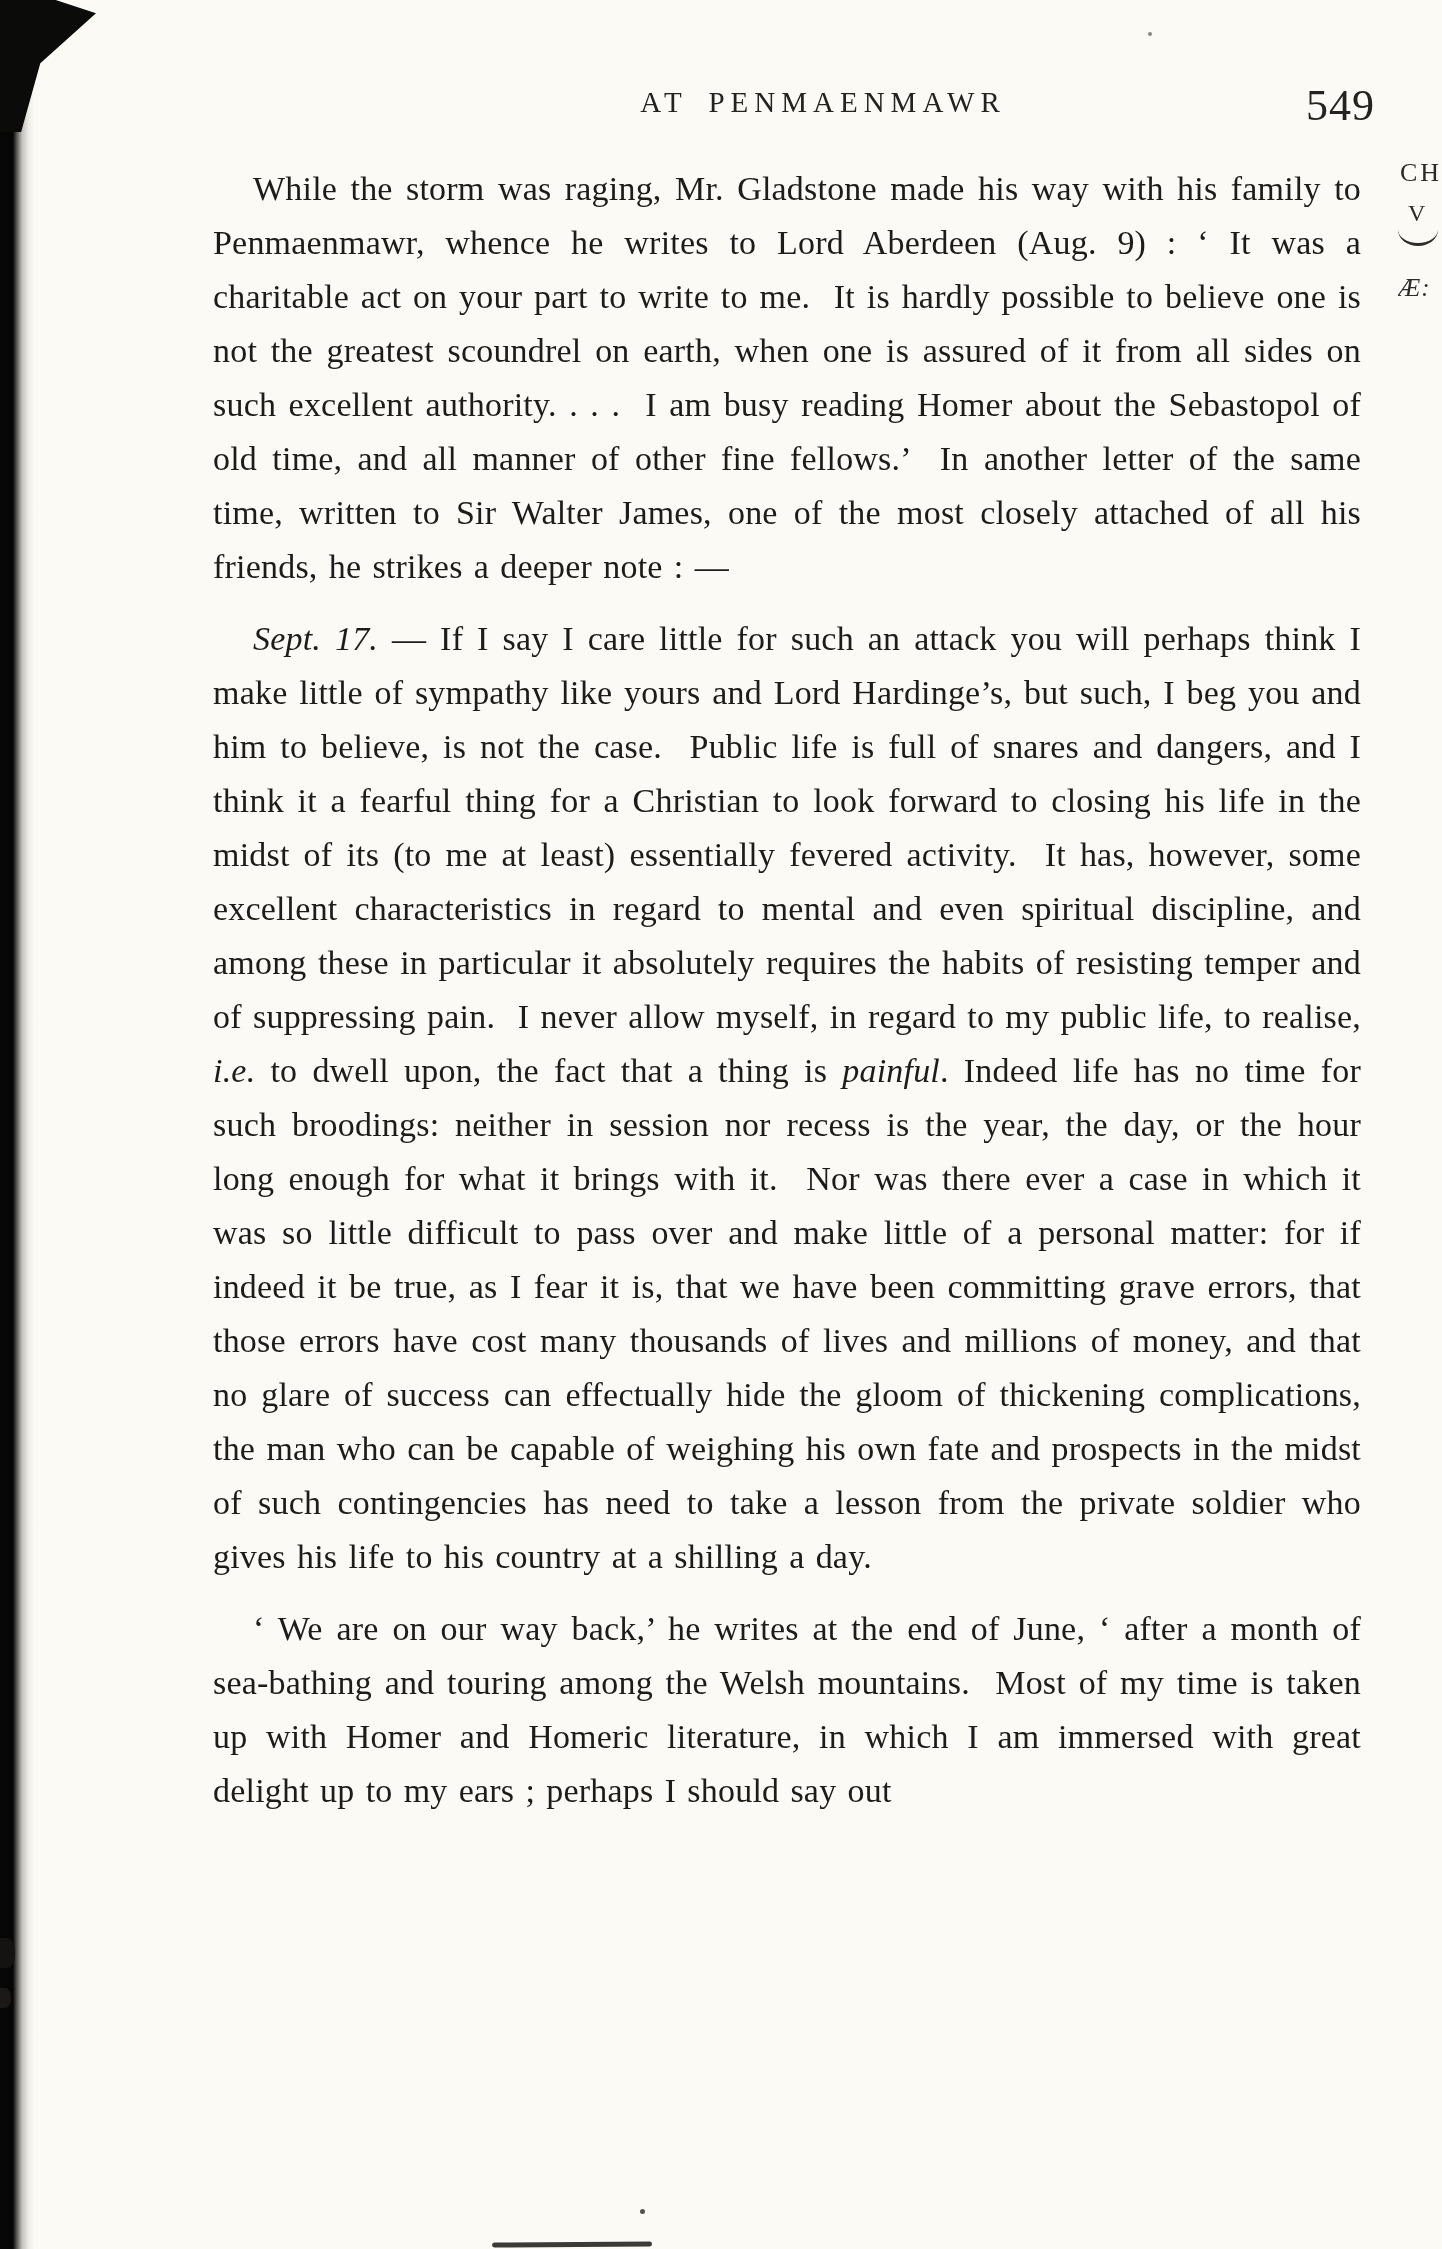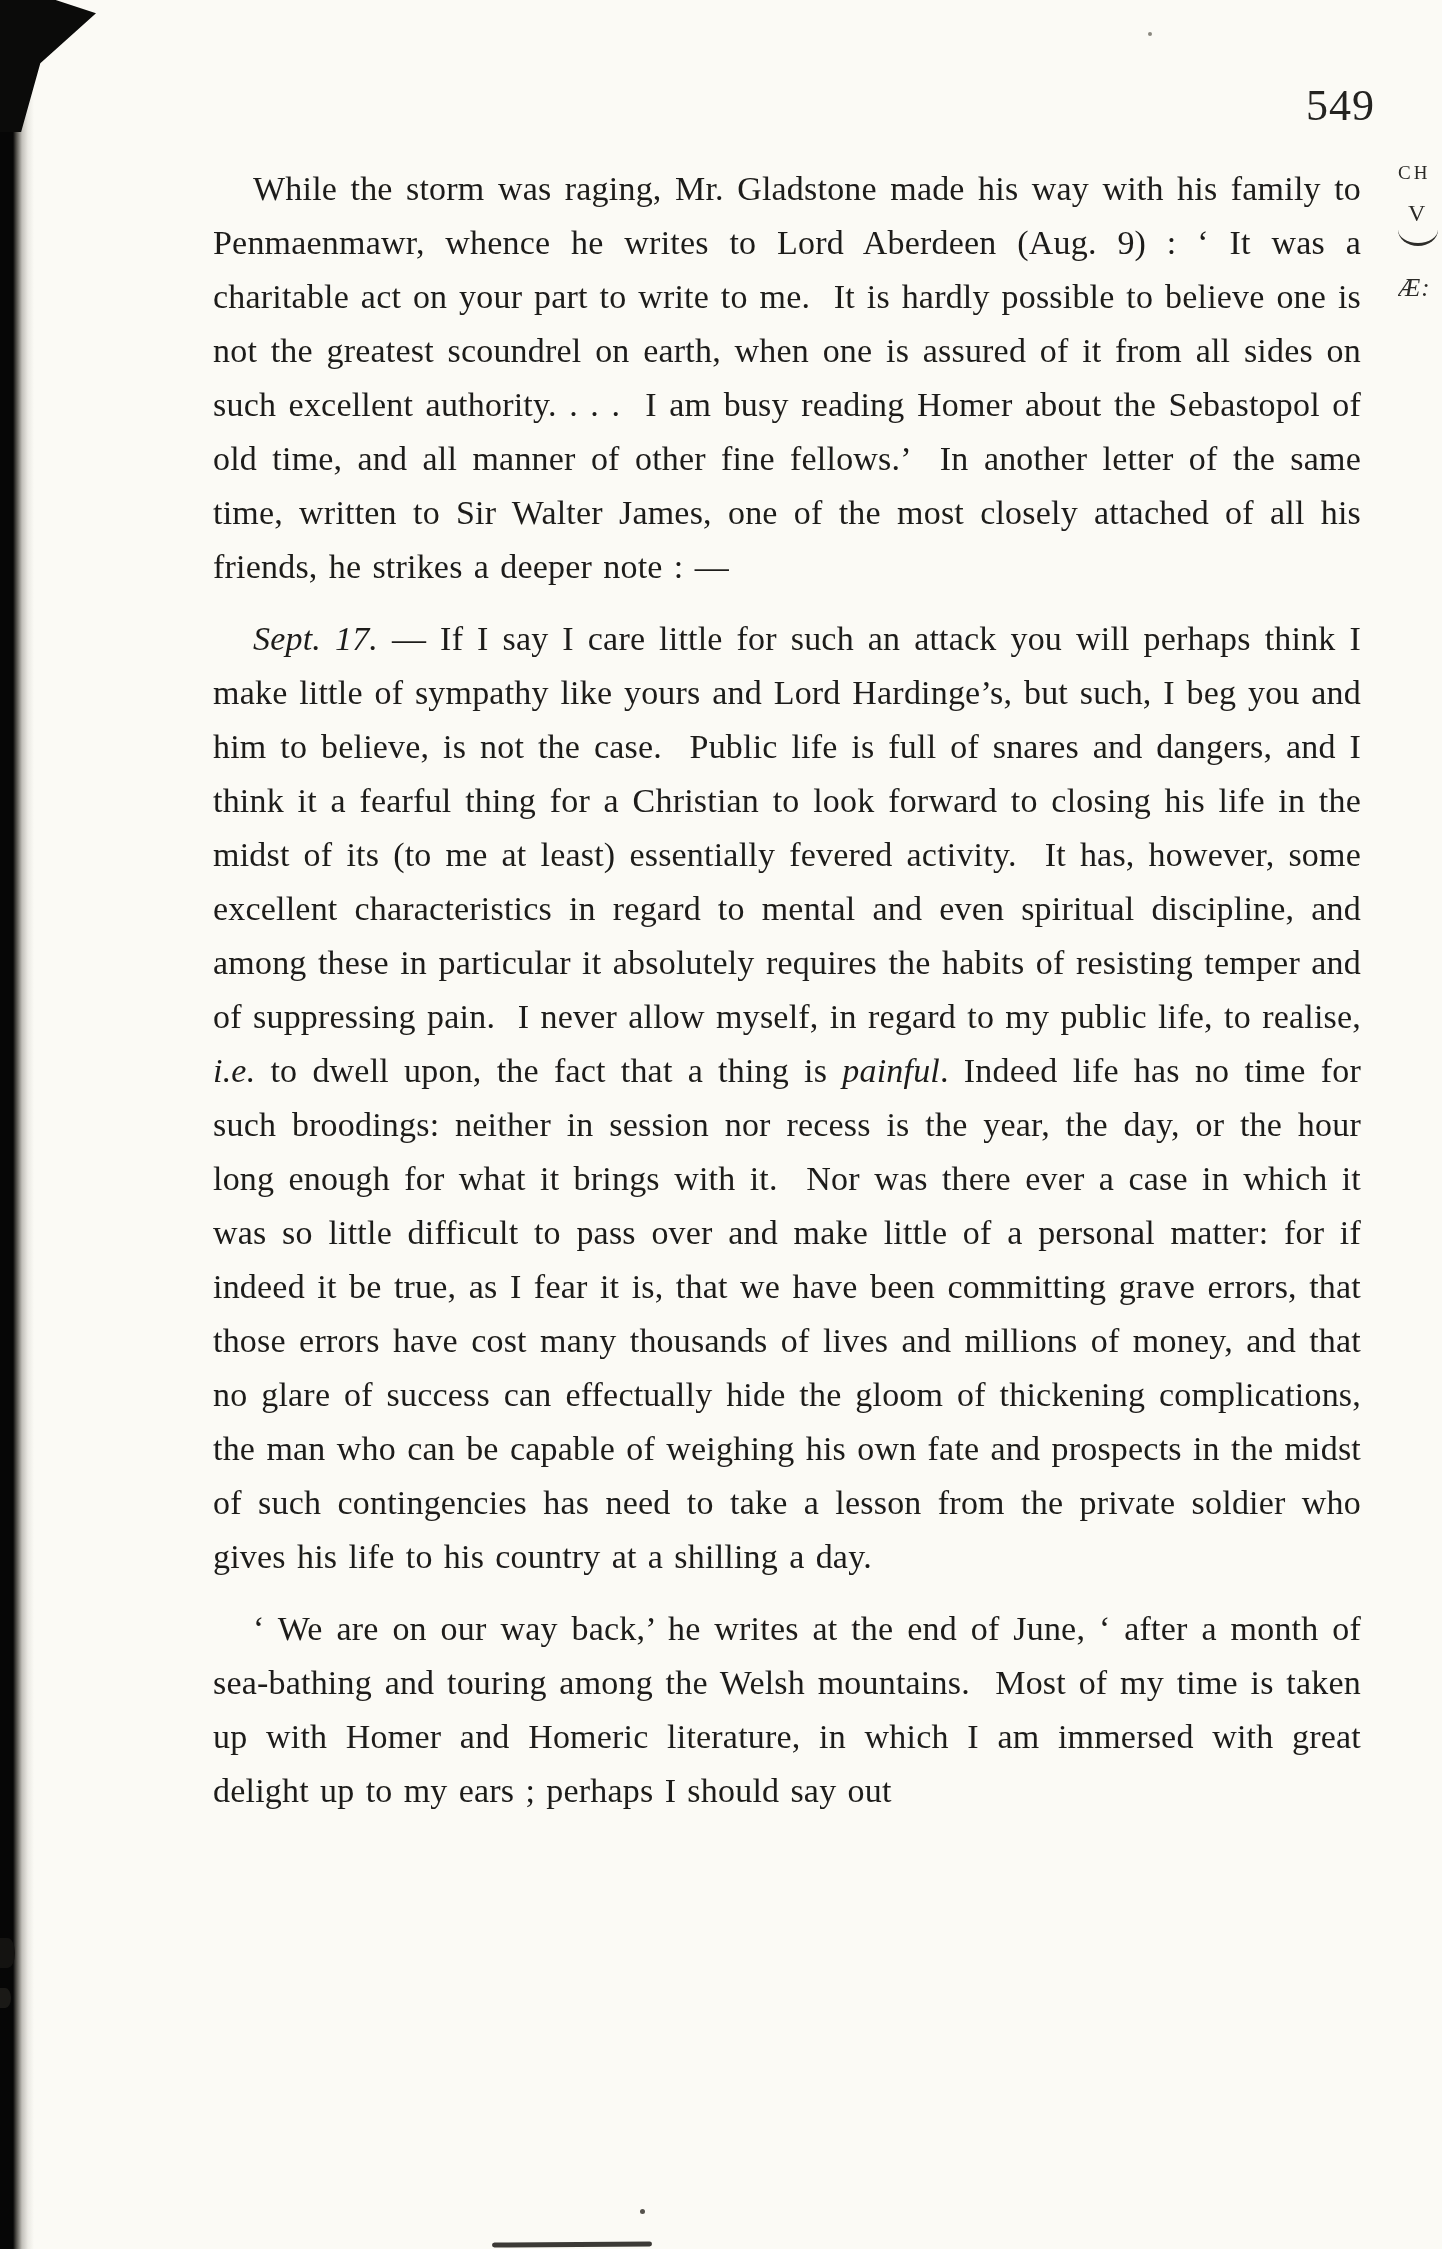--- a/index.html
+++ b/index.html
@@ -119,23 +119,24 @@
 
   
   .margin-notes {
     position: absolute;
     left: 1398px; top: 158px;
     width: 44px;
     overflow: hidden;
     color: #2b2a27;
   }
   .note-top {
-    font-size: 19px;
+    font-size: 26px;
     letter-spacing: 3px;
     line-height: 30px;
+    text-align: right;
   }
   .note-mid {
     margin-top: 12px;
     padding-left: 10px;
     font-size: 24px;
     line-height: 26px;
   }
   .note-curve {
     margin-top: 2px;
     width: 40px;
@@ -158,20 +159,21 @@
 
   <div class="binding-bar"></div>
   <div class="corner-blob"></div>
   <div class="edge-speck-1"></div>
   <div class="edge-speck-2"></div>
   <div class="bottom-mark"></div>
   <div class="stray-dot"></div>
   <div class="top-speck"></div>
 
   <div class="running-head">
+    <div class="running-title">AT PENMAENMAWR</div>
     <div class="page-number">549</div>
   </div>
 
   <div class="page-body">
       <p class="body-paragraph"><span class="seg">While the storm was raging, Mr. Gladstone made his way with his family to Penmaenmawr, whence he writes to Lord Aberdeen (Aug. 9) : ‘ It was a charitable act on your part to write to me.  It is hardly possible to believe one is not the greatest scoundrel on earth, when one is assured of it from all sides on such excellent authority. . . .  I am busy reading Homer about the Sebastopol of old time, and all manner of other fine fellows.’  In another letter of the same time, written to Sir Walter James, one of the most closely attached of all his friends, he strikes a deeper note : —</span></p>
       <p class="body-paragraph"><span class="seg italic">Sept. 17.</span><span class="seg"> — If I say I care little for such an attack you will perhaps think I make little of sympathy like yours and Lord Hardinge’s, but such, I beg you and him to believe, is not the case.  Public life is full of snares and dangers, and I think it a fearful thing for a Christian to look forward to closing his life in the midst of its (to me at least) essentially fevered activity.  It has, however, some excellent characteristics in regard to mental and even spiritual discipline, and among these in particular it absolutely requires the habits of resisting temper and of suppressing pain.  I never allow myself, in regard to my public life, to realise, </span><span class="seg italic">i.e.</span><span class="seg"> to dwell upon, the fact that a thing is </span><span class="seg italic">painful</span><span class="seg">. Indeed life has no time for such broodings: neither in session nor recess is the year, the day, or the hour long enough for what it brings with it.  Nor was there ever a case in which it was so little difficult to pass over and make little of a personal matter: for if indeed it be true, as I fear it is, that we have been committing grave errors, that those errors have cost many thousands of lives and millions of money, and that no glare of success can effectually hide the gloom of thickening complications, the man who can be capable of weighing his own fate and prospects in the midst of such contingencies has need to take a lesson from the private soldier who gives his life to his country at a shilling a day.</span></p>
       <p class="body-paragraph"><span class="seg">‘ We are on our way back,’ he writes at the end of June, ‘ after a month of sea-bathing and touring among the Welsh mountains.  Most of my time is taken up with Homer and Homeric literature, in which I am immersed with great delight up to my ears ; perhaps I should say out</span></p>
     </div>
 
   <div class="margin-notes">

